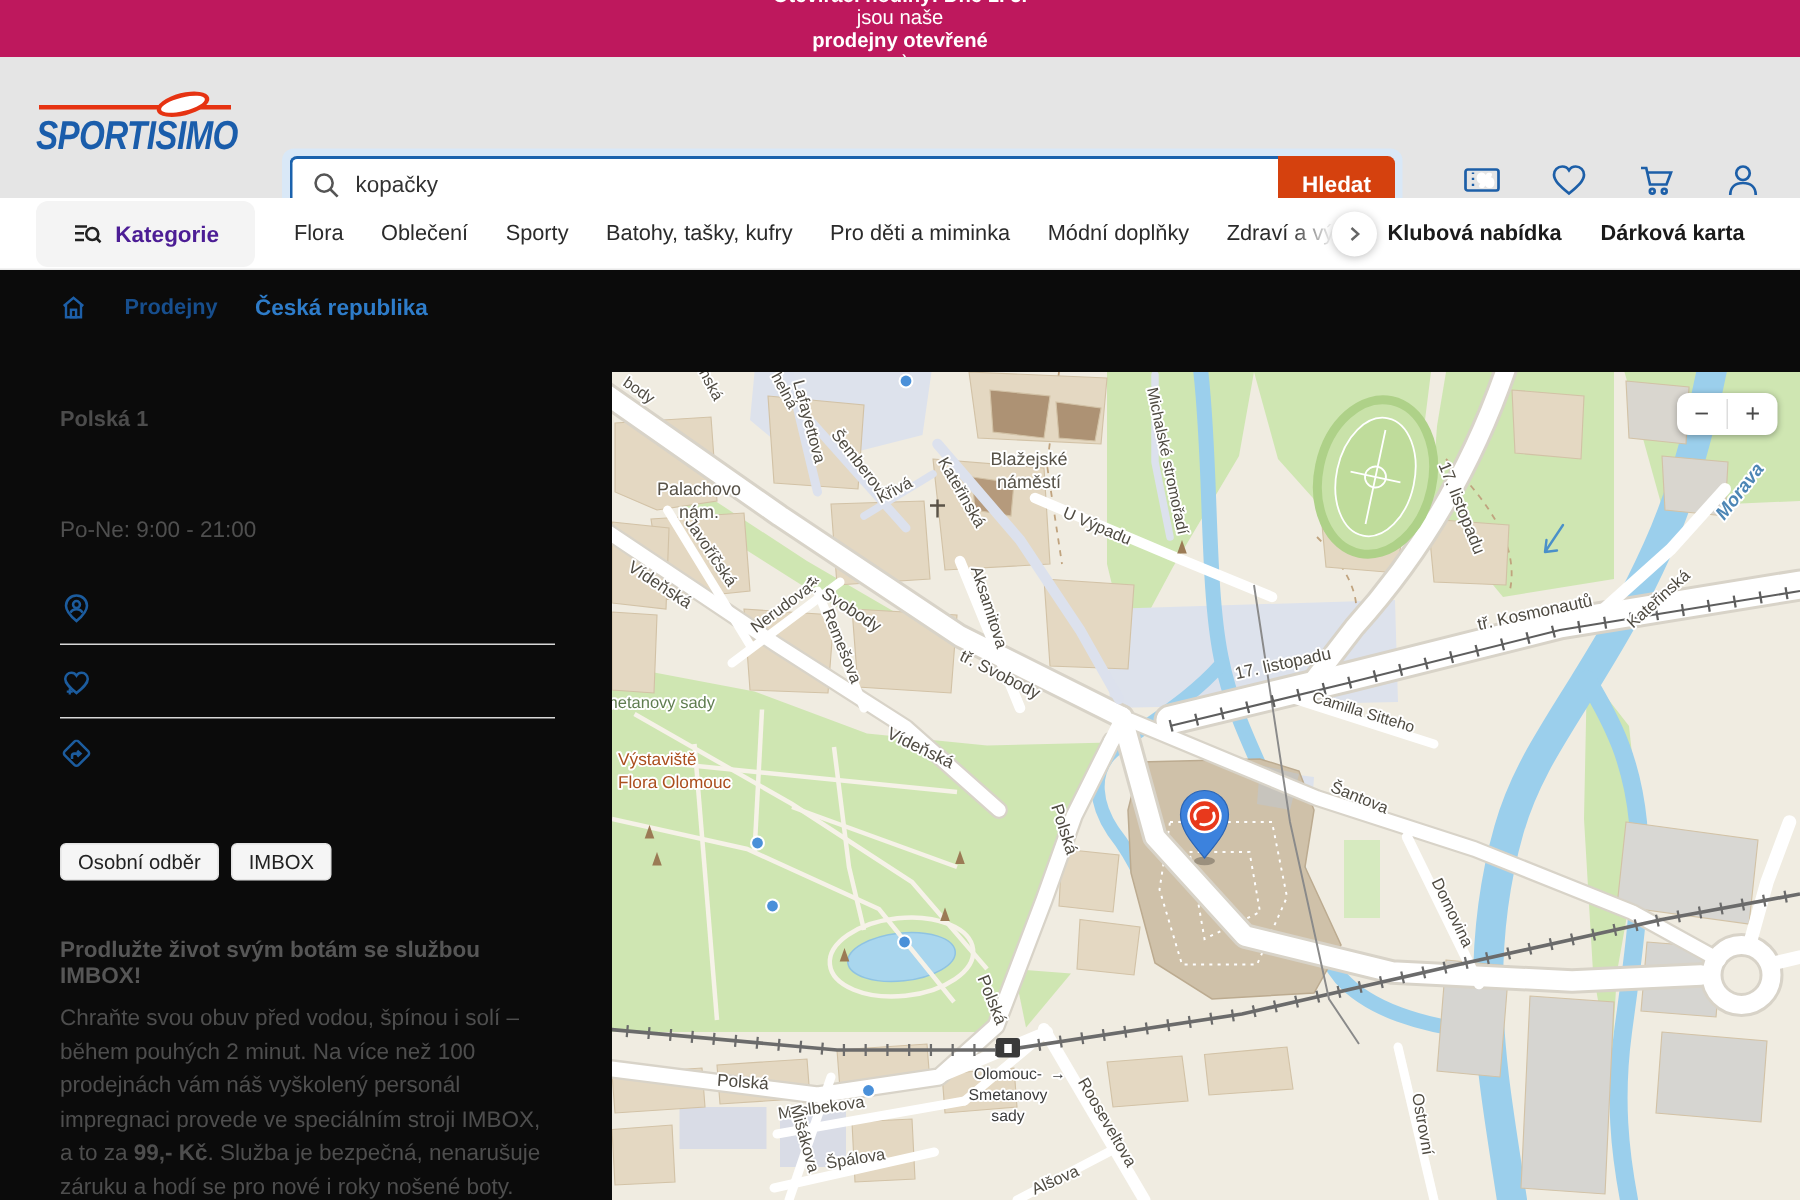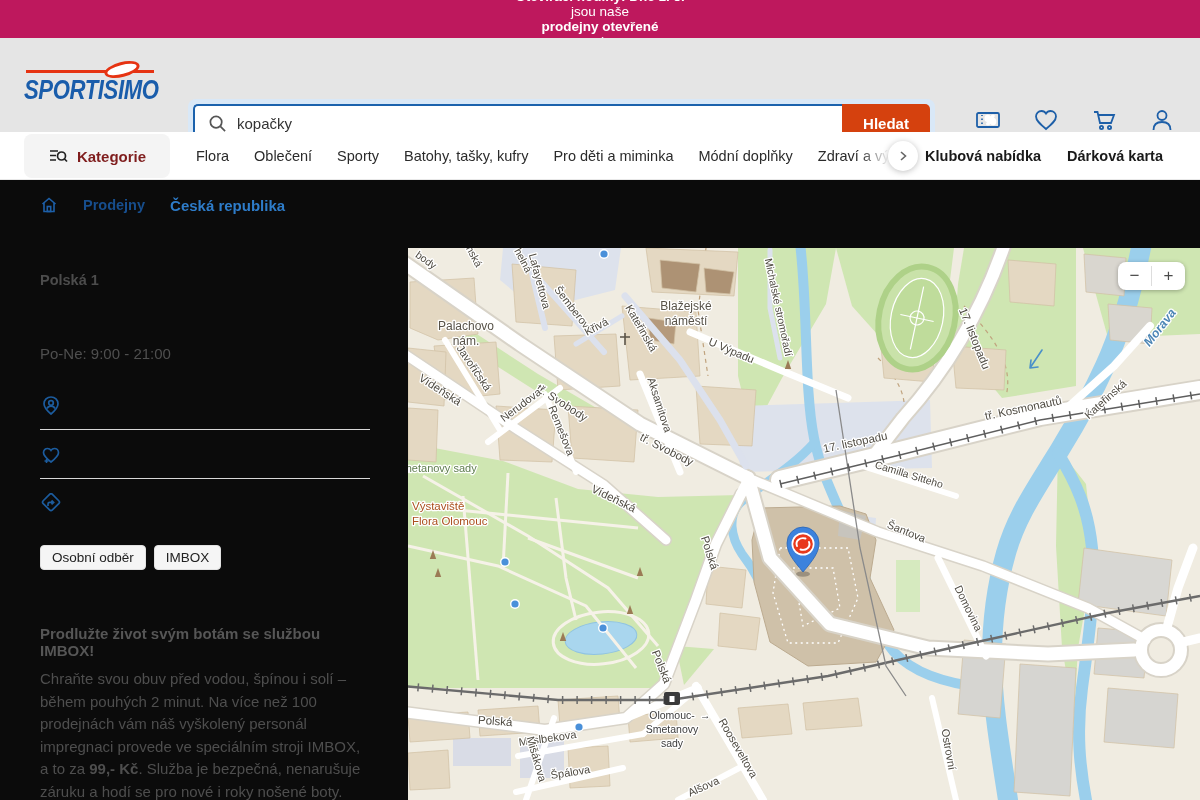--- a/index.html
+++ b/index.html
@@ -24,33 +24,33 @@
   .logo-swoosh { position:absolute; right:18px; top:-4px; width:36px; height:15px;
                  border:3px solid #e63312; border-radius:50%; transform:rotate(-14deg); background:#fff; }
 
   .search-wrap { position:absolute; left:188px; top:61px; width:747px; height:49px;
                  background:#d9e8f7; border-radius:8px; padding:5px; display:flex; }
   .search-box { flex:1; display:flex; align-items:center; background:#fff; border:2px solid #1b62ad;
                 border-radius:5px 0 0 5px; border-right:none; padding-left:13px; }
   .search-box svg { flex:0 0 auto; }
   .search-input { border:none; outline:none; font-size:15px; color:#333; margin-left:10px; width:100%;
                   font-family:"Liberation Sans", sans-serif; background:transparent; }
-  .search-btn { width:88px; background:#d5410e; color:#fff; border:none; border-radius:0 5px 5px 0;
+  .search-btn { width:78px; background:#d5410e; color:#fff; border:none; border-radius:0 5px 5px 0;
                 font-size:15px; font-weight:700; cursor:pointer; font-family:"Liberation Sans", sans-serif; }
 
   .hdr-icons { position:absolute; right:24px; top:68px; display:flex; gap:30px; }
   .hdr-icon { width:28px; height:28px; color:#1d5fa8; cursor:pointer; display:flex;
               align-items:center; justify-content:center; }
 
   
   .nav { position:absolute; left:0; top:132px; width:1200px; height:48px; background:#fff;
          border-bottom:1px solid #e8e8e8; }
   .cat-btn { position:absolute; left:24px; top:2px; width:146px; height:44px; background:#f4f4f4;
              border-radius:8px; display:flex; align-items:center; justify-content:center; gap:9px;
-             font-size:15px; font-weight:700; color:#7f1d1d; cursor:pointer; }
+             font-size:15px; font-weight:700; color:#4c1d95; cursor:pointer; }
   .nav-items { position:absolute; left:196px; top:0; height:48px; display:flex; align-items:center; gap:25px; }
   .nav-item { font-size:14.5px; color:#2b2b2b; white-space:nowrap; cursor:pointer; }
   .nav-item-fade { position:relative; width:76px; overflow:hidden; }
   .nav-item-fade::after { content:""; position:absolute; right:0; top:0; bottom:0; width:34px;
              background:linear-gradient(to right, rgba(255,255,255,0), #fff 85%); }
   .nav-more { position:absolute; left:888px; top:9px; width:30px; height:30px; border-radius:50%;
               background:#fff; box-shadow:0 1px 6px rgba(0,0,0,0.25); display:flex; align-items:center;
               justify-content:center; color:#555; cursor:pointer; }
   .nav-right { position:absolute; right:37px; top:0; height:48px; display:flex; align-items:center; gap:26px; }
   .nav-right .nav-item { font-weight:700; color:#1a1a1a; }
@@ -63,21 +63,21 @@
   .bc-link1 { font-size:14.5px; font-weight:700; color:#174e8d; cursor:pointer; }
   .bc-link2 { font-size:15px; font-weight:700; color:#2e7cc9; cursor:pointer; }
 
   .store { position:absolute; left:40px; top:0; width:332px; height:620px; color:#4e4e4e; }
   .store-name { position:absolute; left:0; top:92px; font-size:14.5px; font-weight:700; color:#4c4c4c; }
   .store-hours { position:absolute; left:0; top:165px; font-size:15px; color:#4f4f4f; }
   .srow-icon { position:absolute; left:0; color:#1c5c9e; }
   .srow-icon.i1 { top:215px; } .srow-icon.i2 { top:264px; } .srow-icon.i3 { top:313px; }
   .srow-sep { position:absolute; left:0; width:330px; height:1px; background:#d8d8d8; }
   .srow-sep.s1 { top:249px; } .srow-sep.s2 { top:298px; }
-  .badges { position:absolute; left:0; top:365px; display:flex; gap:8px; }
+  .badges { position:absolute; left:0; top:382px; display:flex; gap:8px; }
   .badge { background:#f5f5f5; border:1px solid #e2e2e2; border-radius:4px; padding:4px 11px;
            font-size:13.5px; color:#222; white-space:nowrap; }
   .imbox-h { position:absolute; left:0; top:445px; font-size:15px; font-weight:700; color:#565656; }
   .imbox-p { position:absolute; left:0; top:488px; width:332px; font-size:15px; line-height:22.6px;
              color:#4e4e4e; }
   .imbox-p b { font-weight:700; }
 
   
   .map { position:absolute; left:408px; top:68px; width:792px; height:552px; overflow:hidden;
          background:#f0ece1; cursor:grab; }

